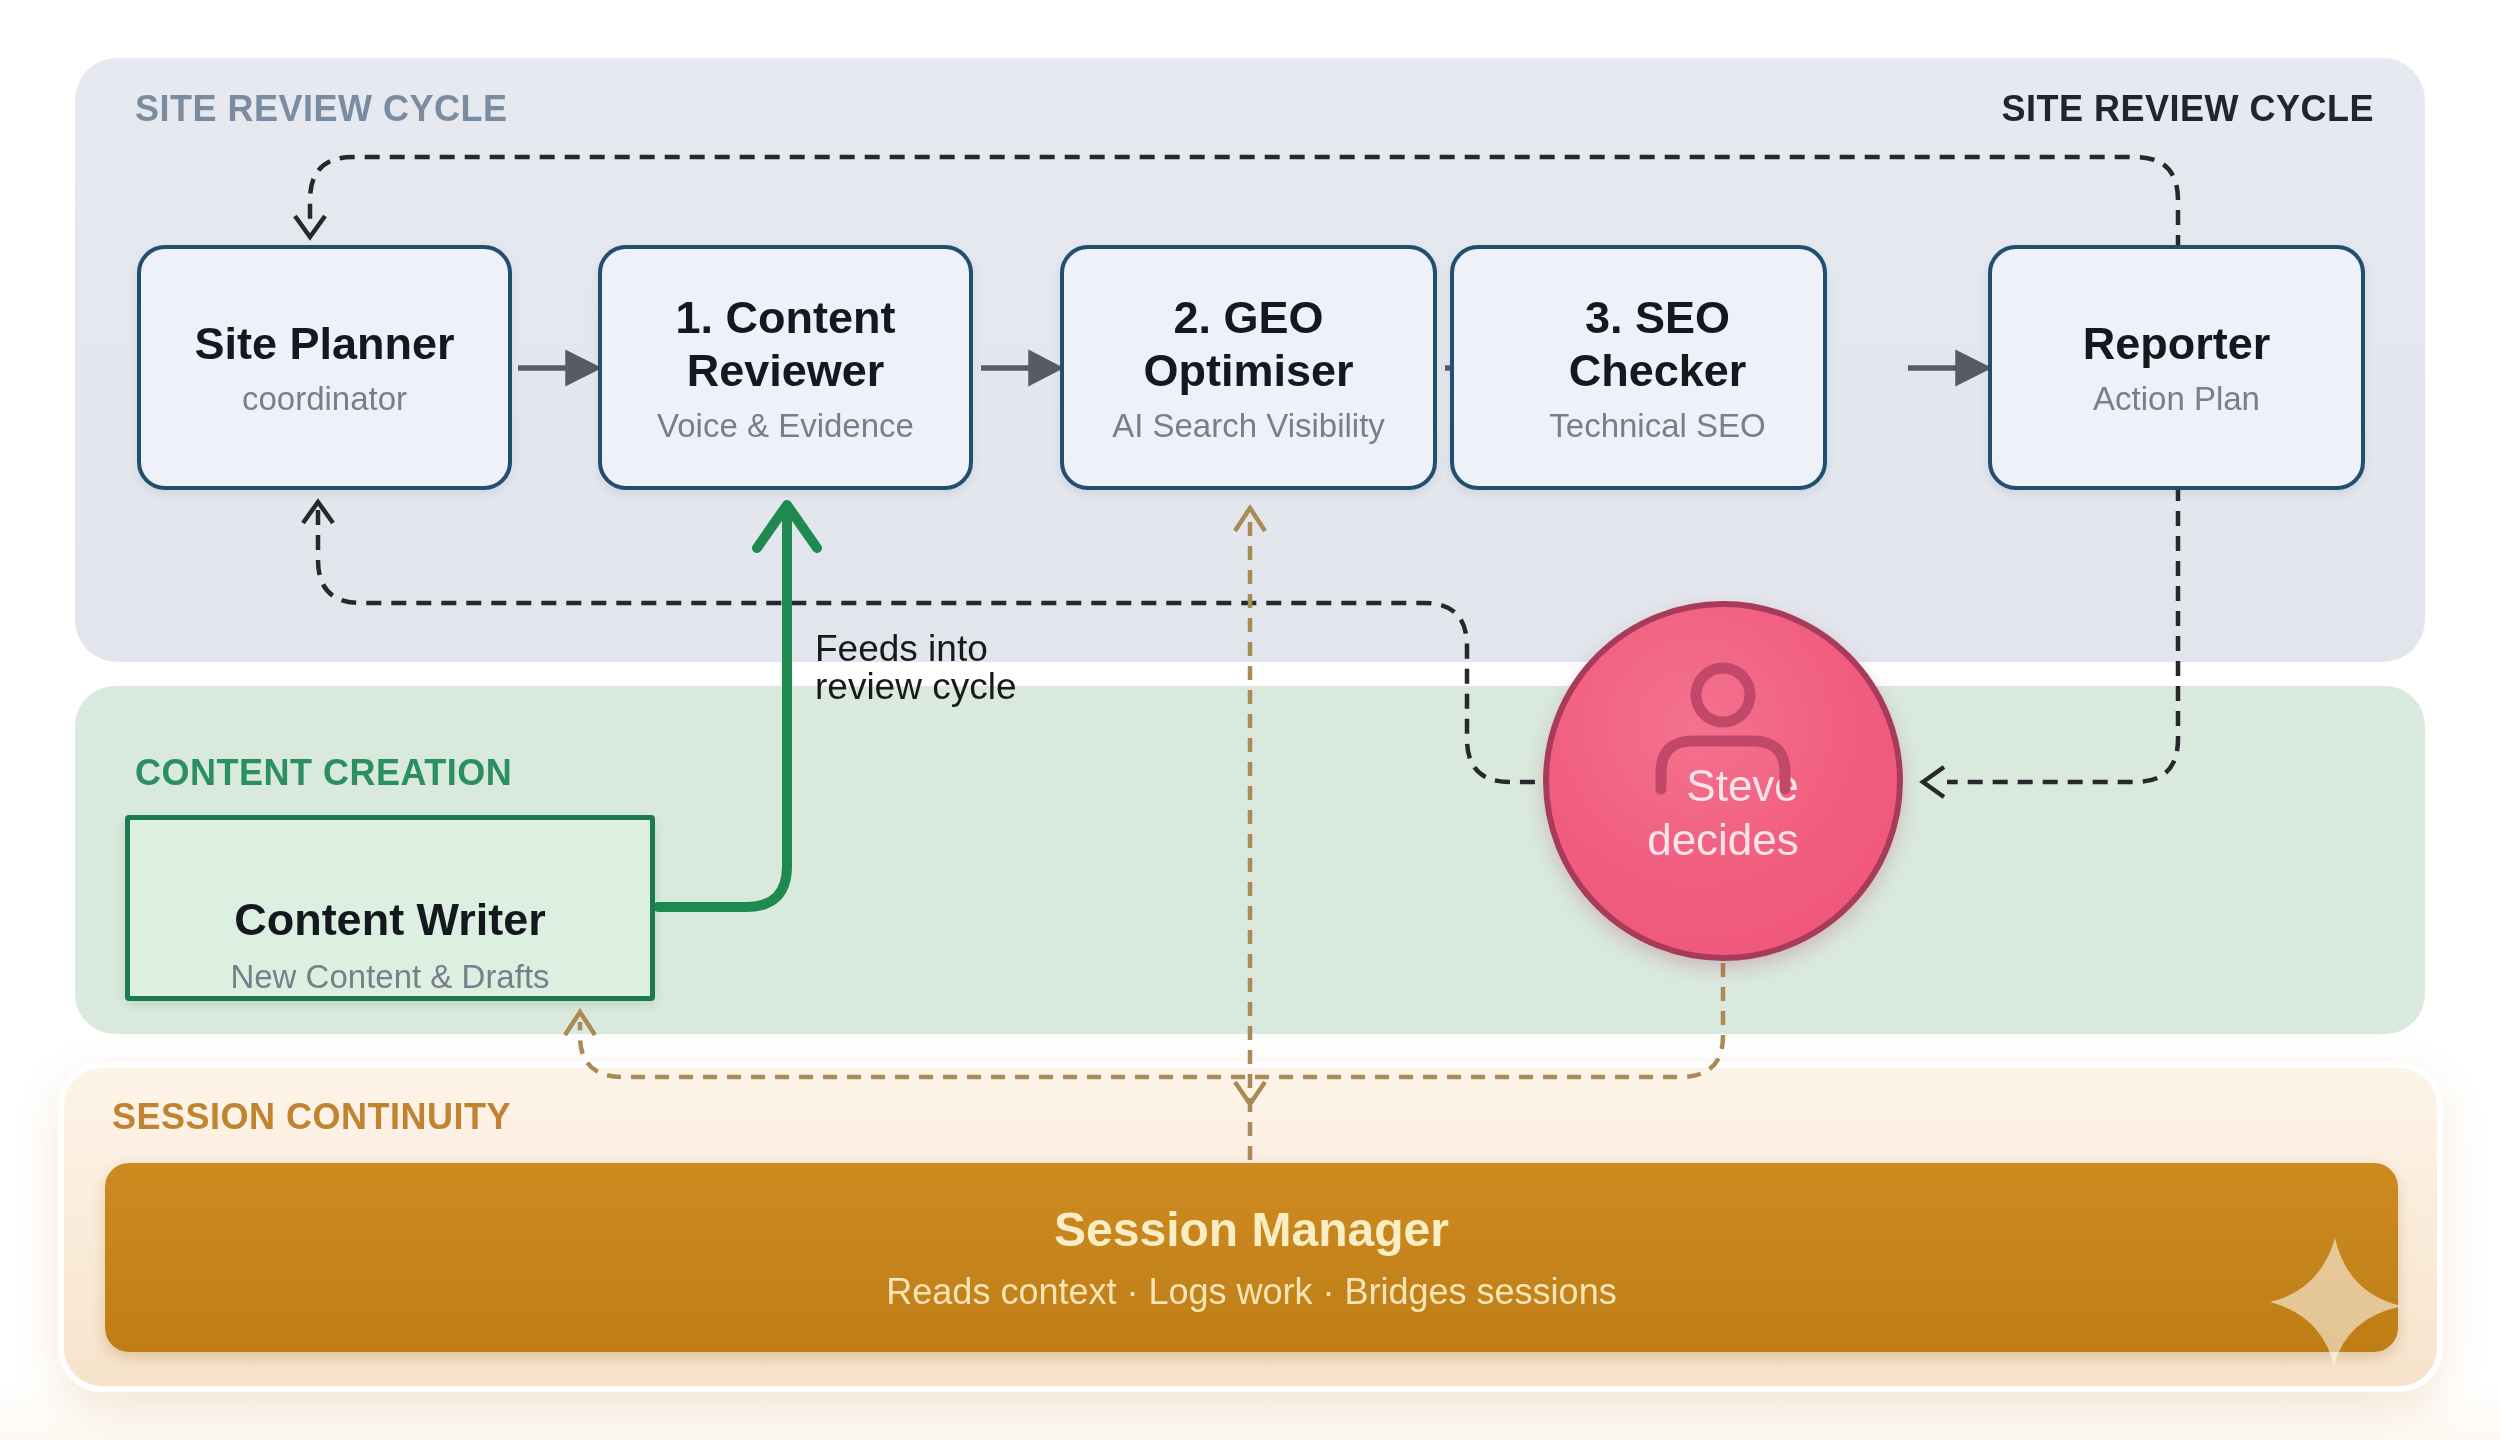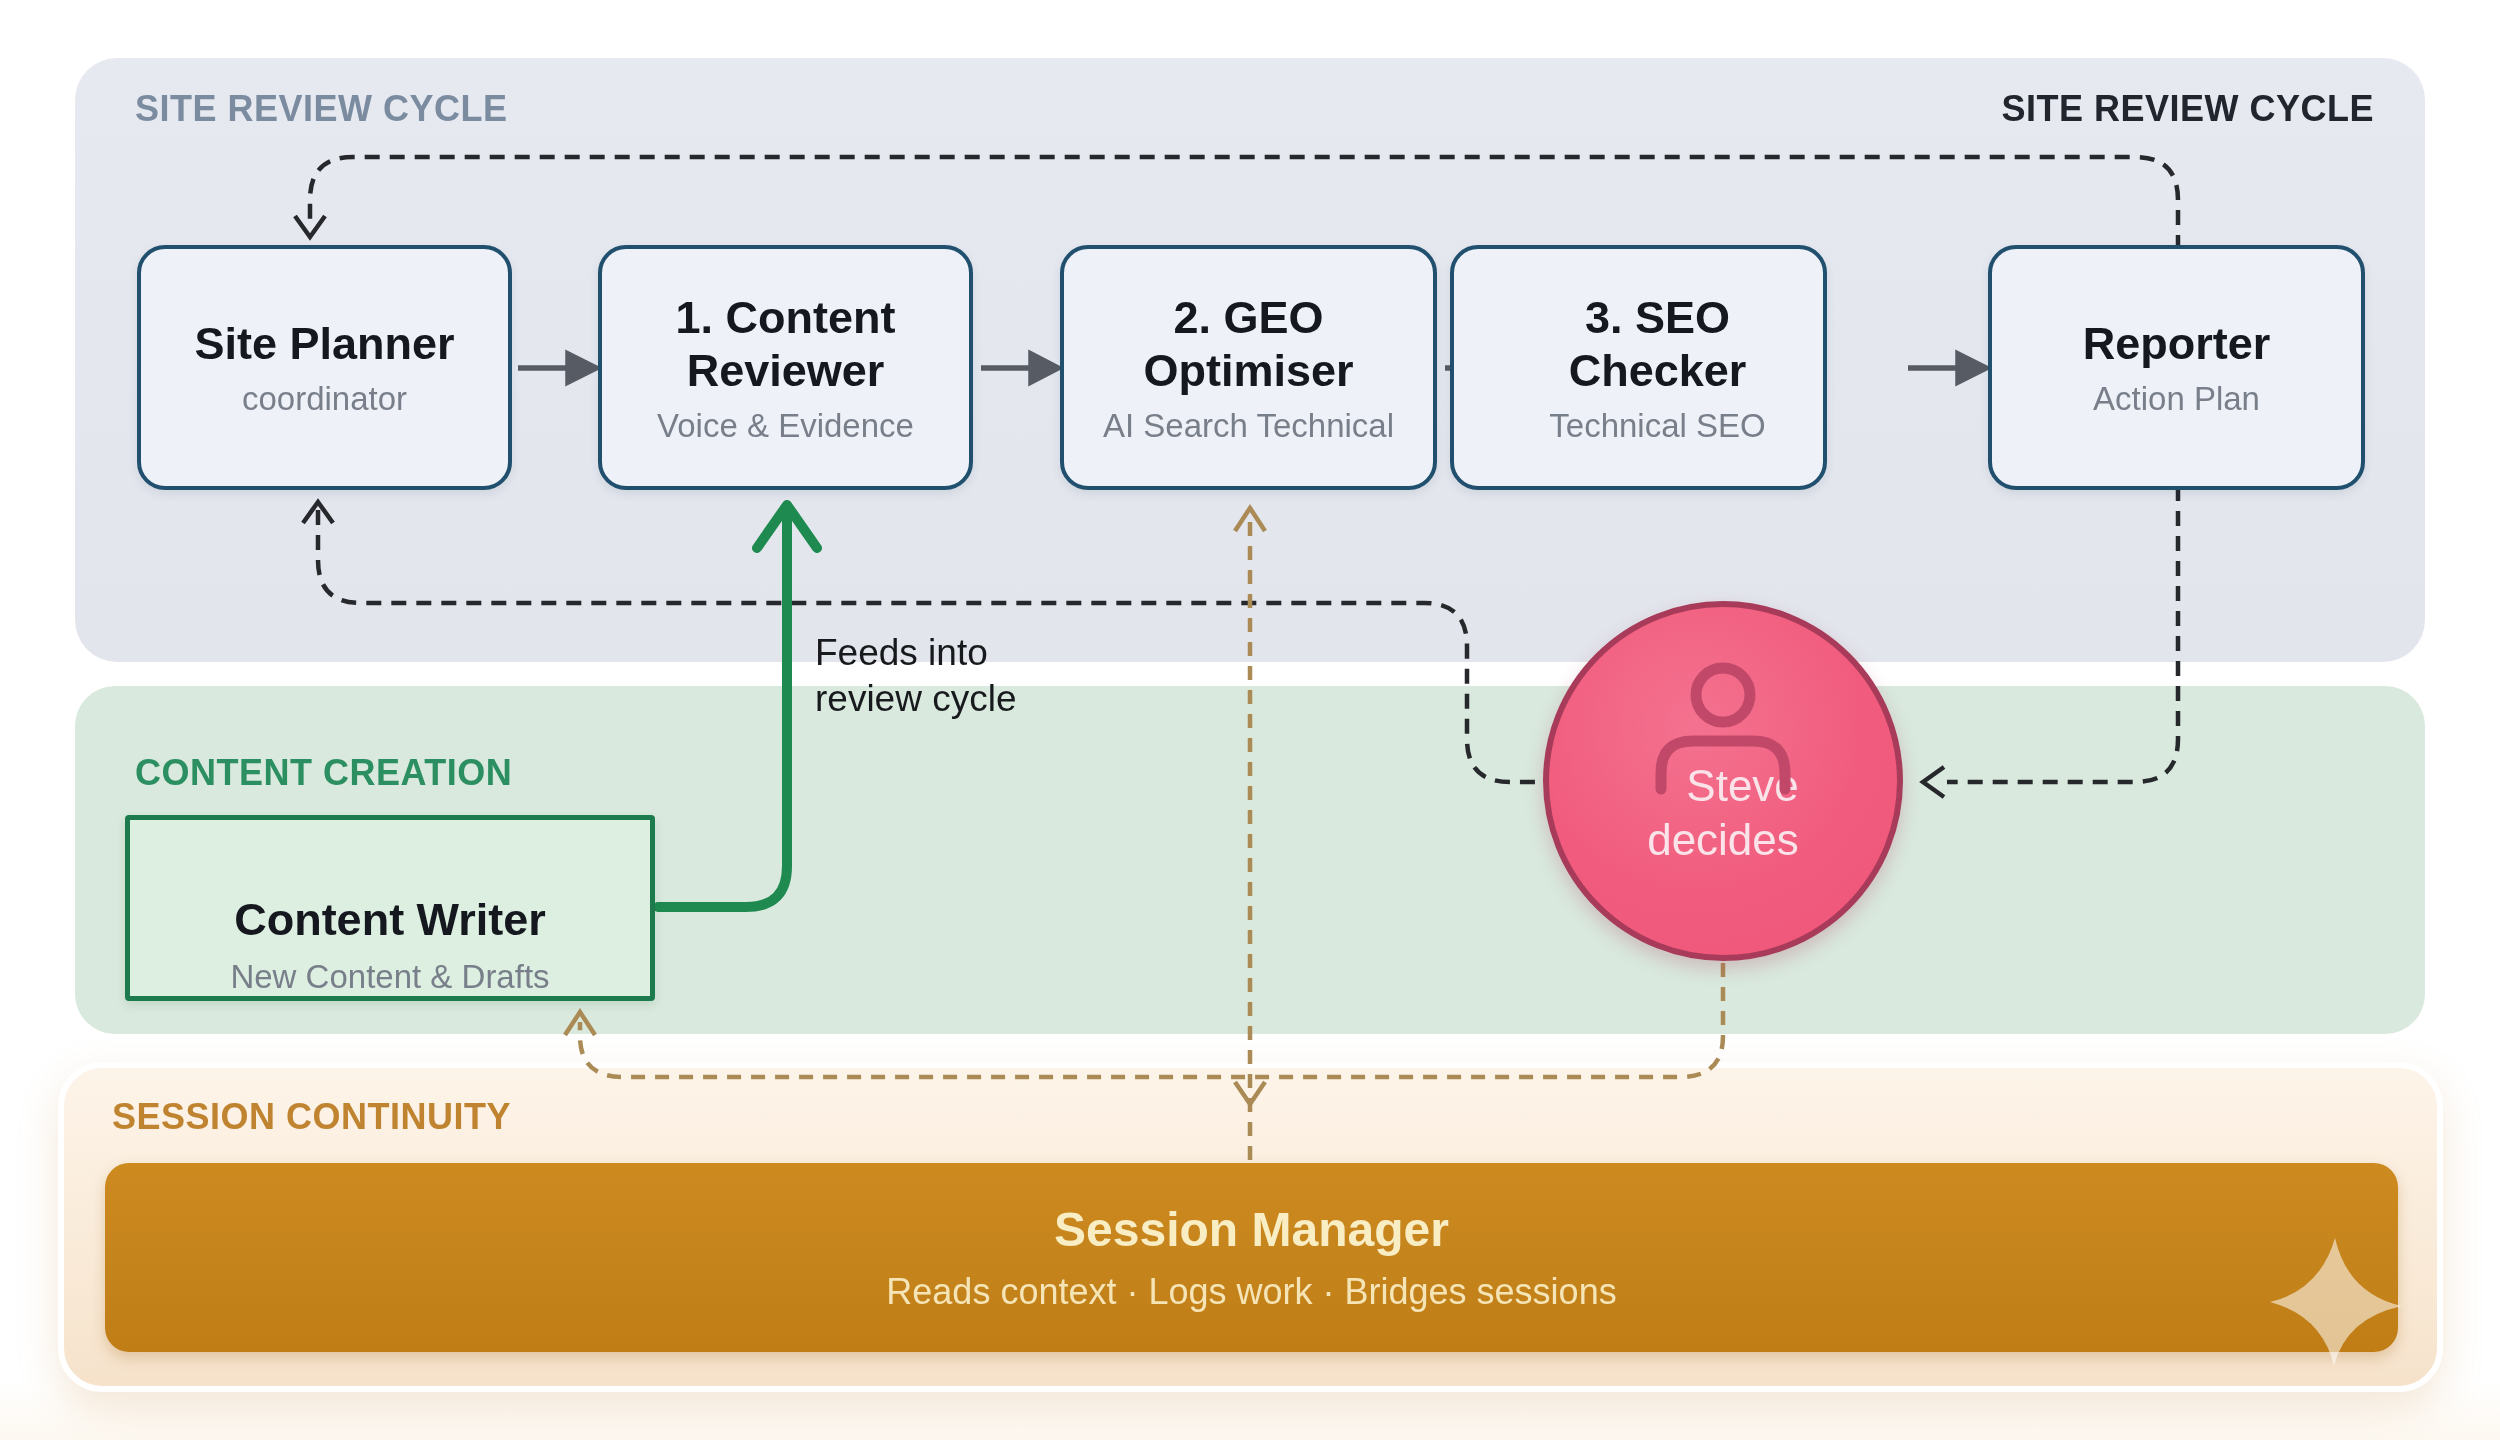--- a/index.html
+++ b/index.html
@@ -80,21 +80,21 @@
     background:linear-gradient(180deg,#cc8a1f 0%,#c5831c 60%,#c07d15 100%);
     border-radius:24px;display:flex;flex-direction:column;align-items:center;justify-content:center;
     box-shadow:0 6px 14px rgba(160,100,20,.25);
   }
   .session-bar .title{font-size:48px;font-weight:700;color:#f9edc4;}
   .session-bar .subtitle{margin-top:14px;font-size:36px;color:#f5e5b6;}
   .page-curl{position:absolute;right:-12px;bottom:-22px;}
 
   
   .feeds-note{
-    position:absolute;left:815px;top:630px;font-size:37px;line-height:46px;
+    position:absolute;left:815px;top:630px;font-size:37px;line-height:38px;
     color:#17191d;white-space:pre-line;
   }
 
   svg.overlay{position:absolute;left:0;top:0;pointer-events:none;}
 </style>
 </head>
 <body>
 
 <div class="stage">
 
@@ -165,21 +165,21 @@
     <div class="subtitle">coordinator</div>
   </div>
   <div class="rbox box-2">
     <div class="title">1. Content
 Reviewer</div>
     <div class="subtitle">Voice &amp; Evidence</div>
   </div>
   <div class="rbox box-3">
     <div class="title">2. GEO
 Optimiser</div>
-    <div class="subtitle">AI Search Technical</div>
+    <div class="subtitle">AI Search Visibility</div>
   </div>
   <div class="rbox box-4">
     <div class="title">3. SEO
 Checker</div>
     <div class="subtitle">Technical SEO</div>
   </div>
   <div class="rbox box-5">
     <div class="title">Reporter</div>
     <div class="subtitle">Action Plan</div>
   </div>

